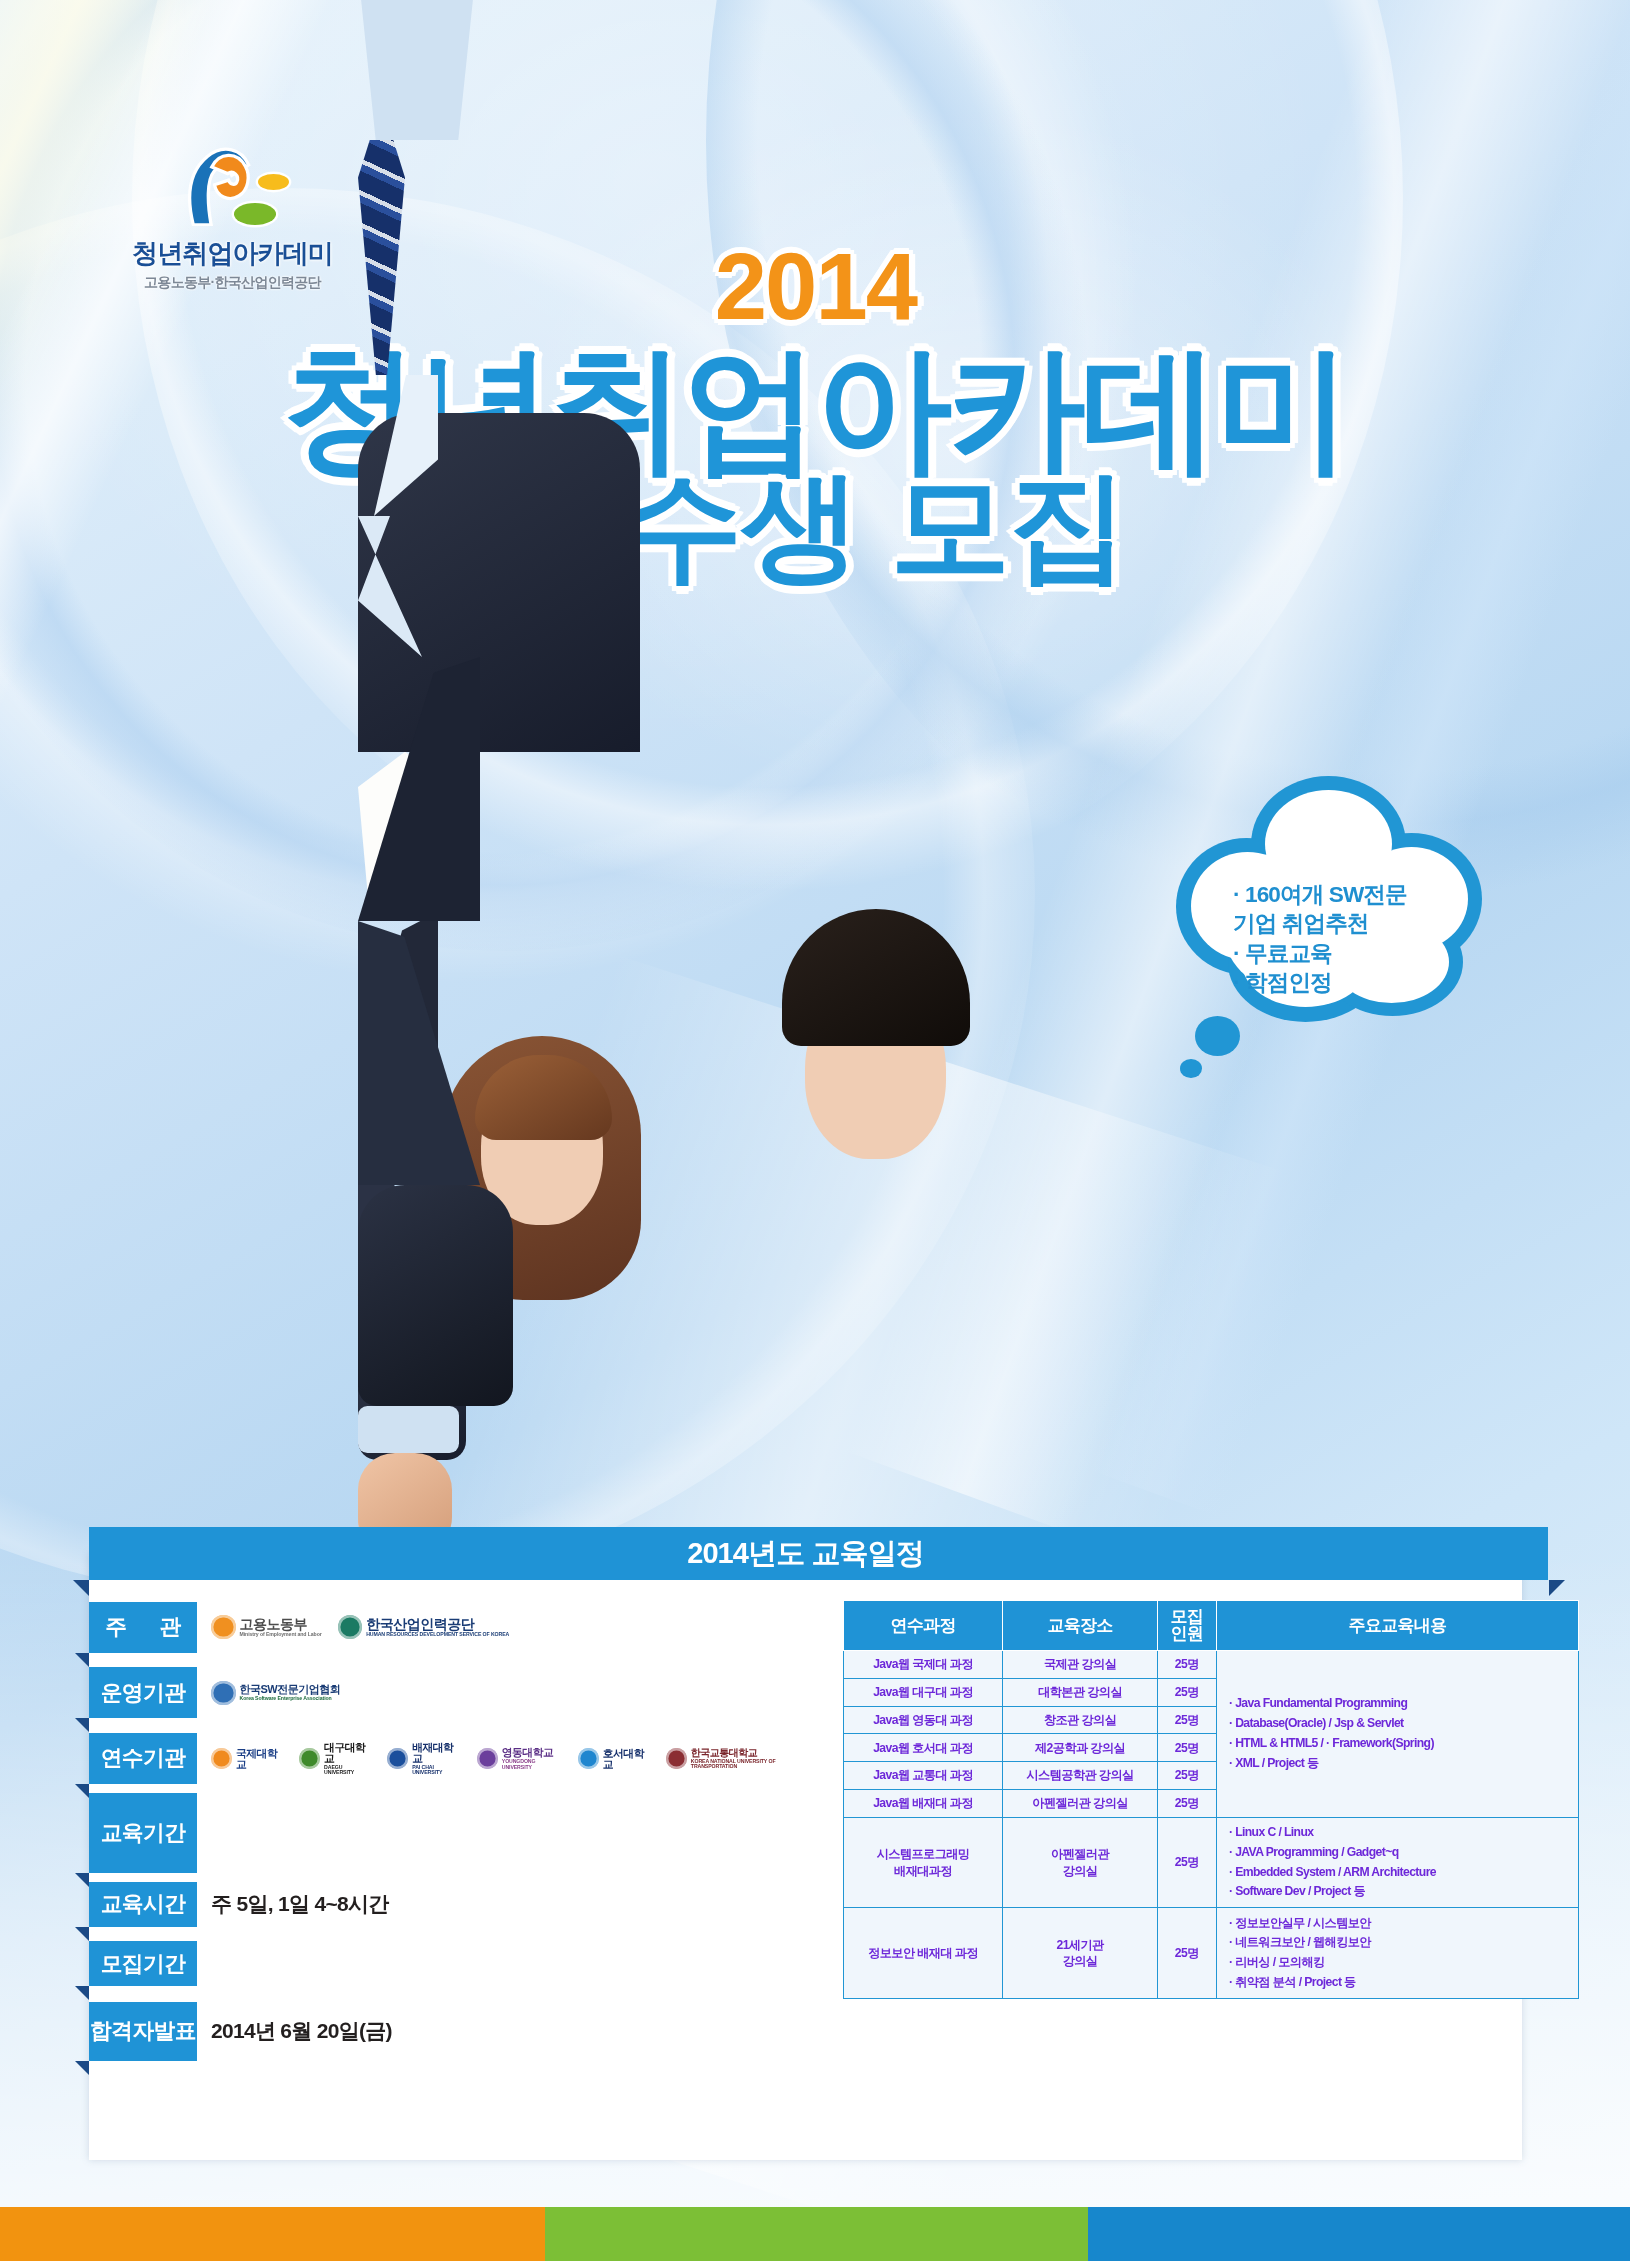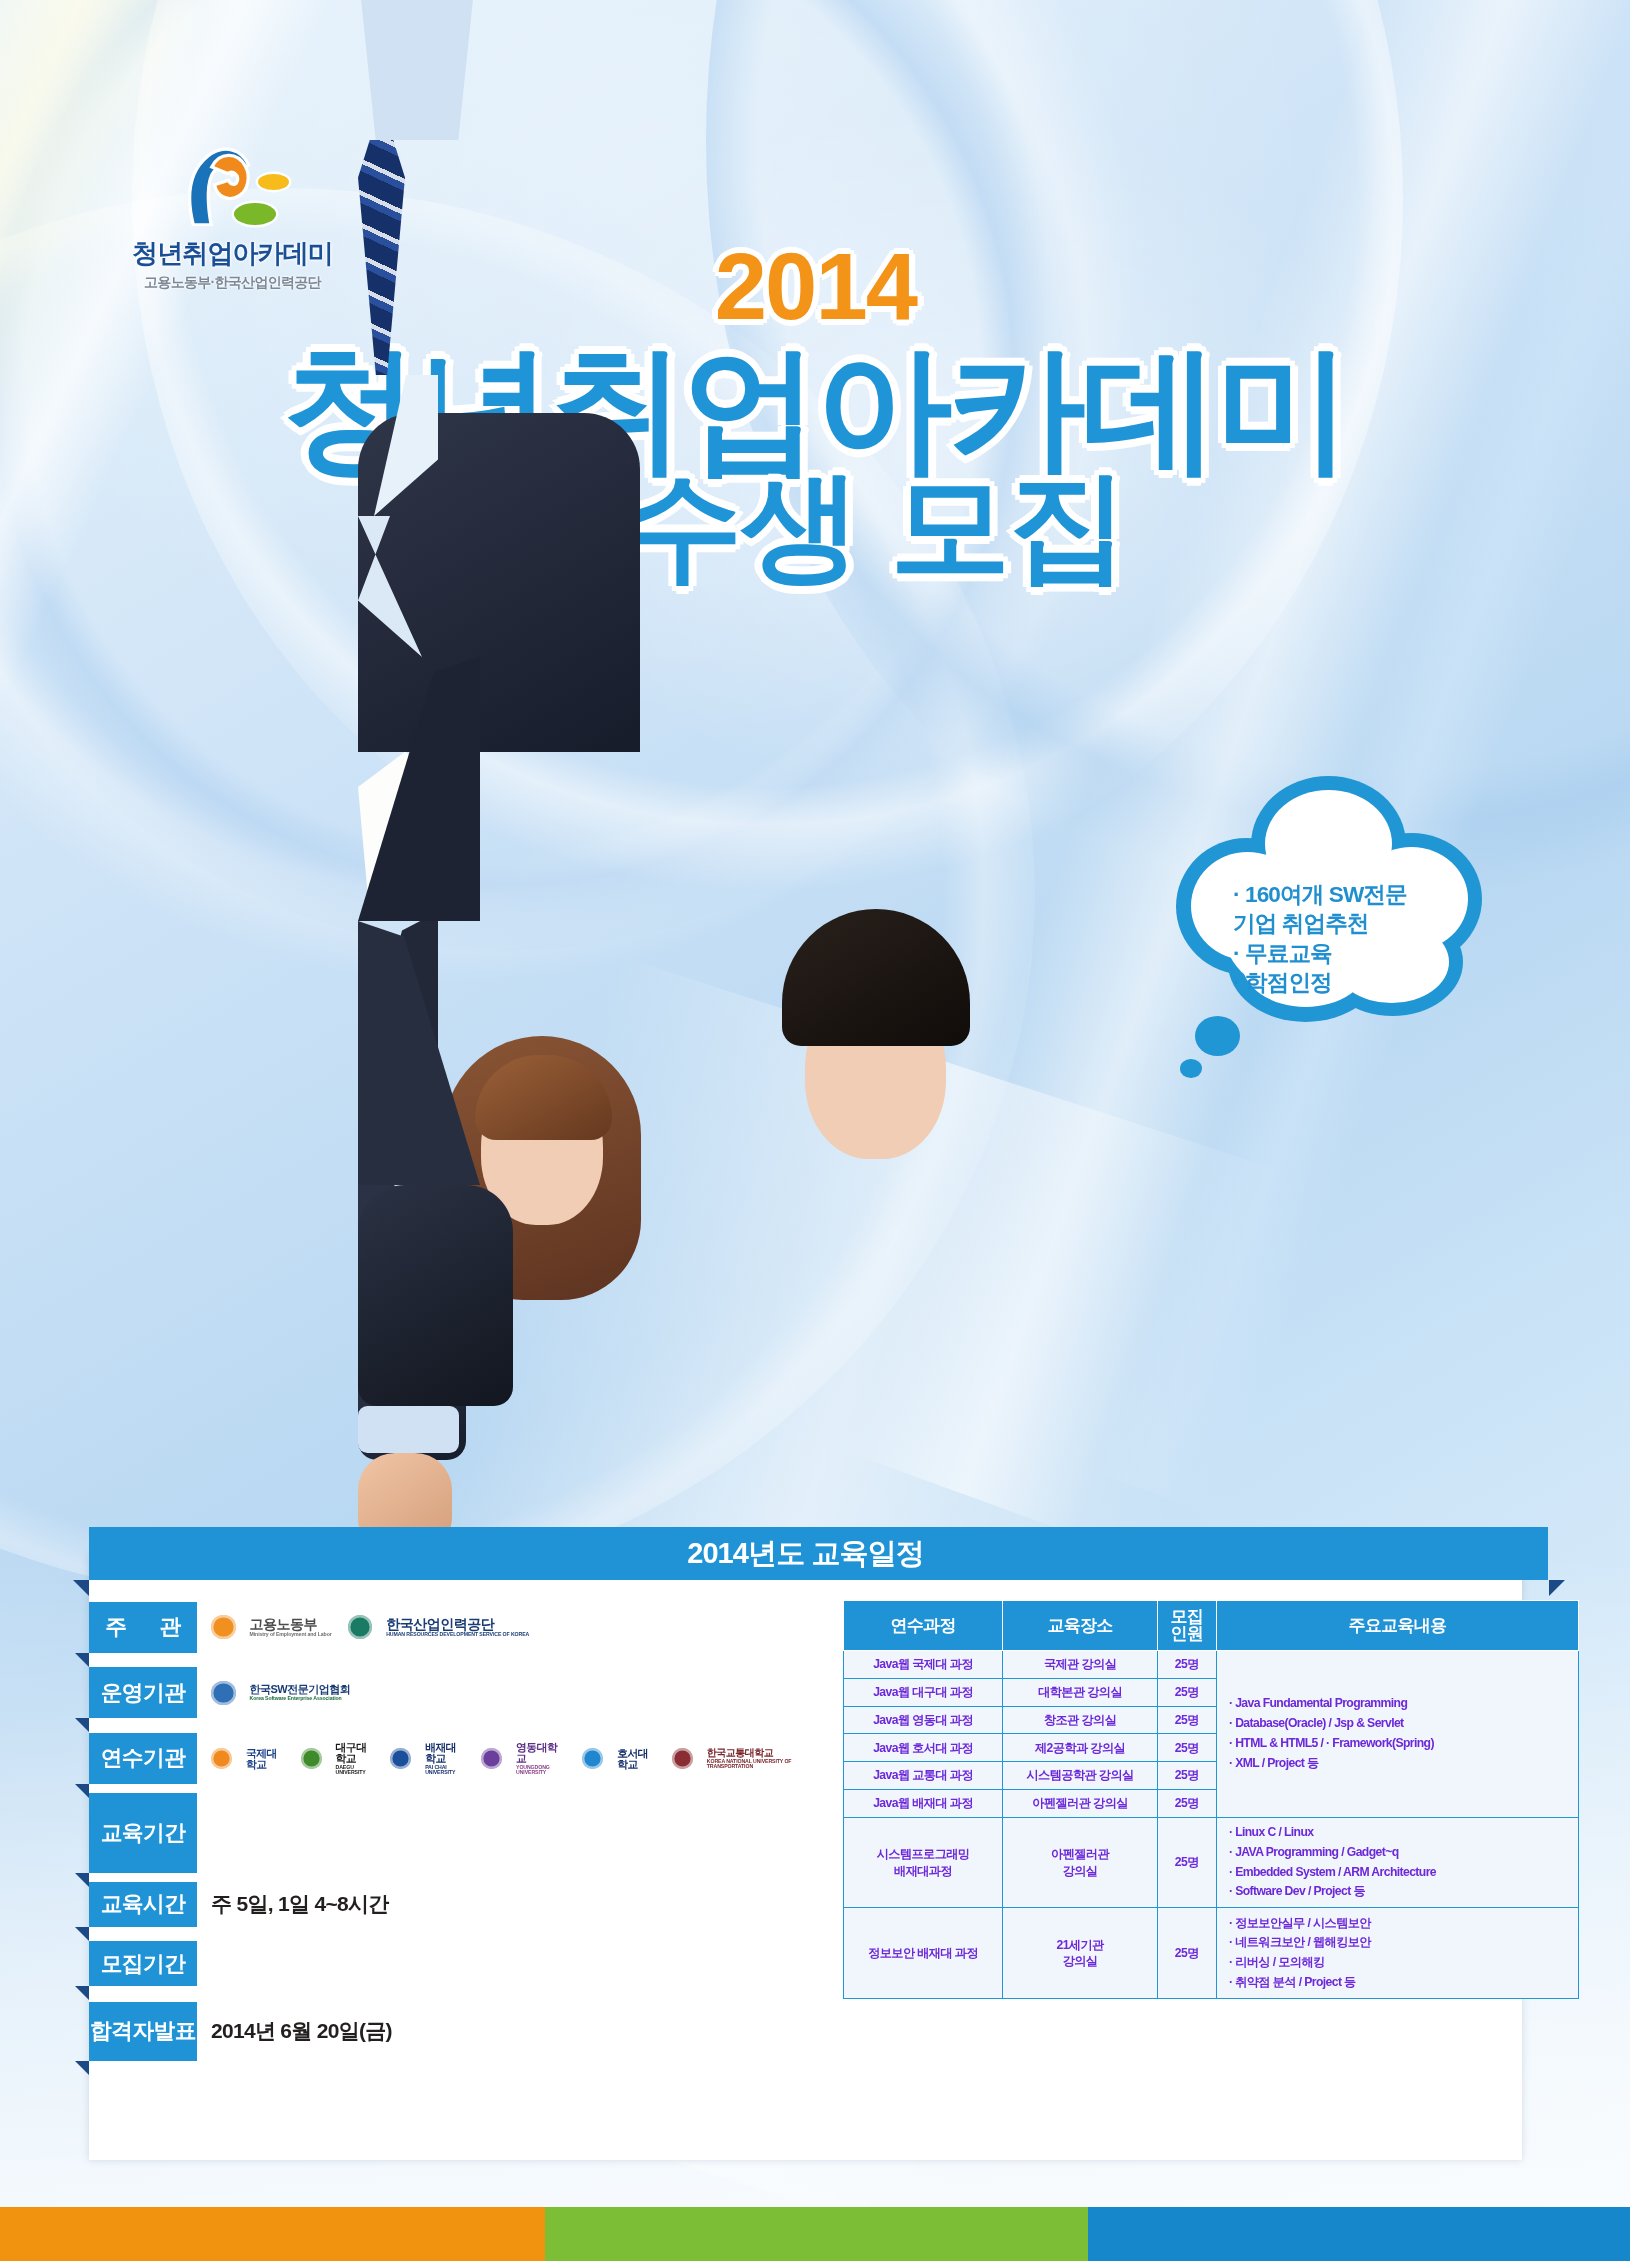--- a/index.html
+++ b/index.html
@@ -150,21 +150,21 @@
   #leftinfo{position:absolute;left:89px;top:1596px;width:725px;}
   .irow{position:relative;display:flex;align-items:center;margin-bottom:3.8px;}
   .ilabel{position:relative;background:#1f93d6;color:#fff;font-weight:bold;font-size:21.7px;
     letter-spacing:-0.5px;text-align:center;line-height:1.12;
     display:flex;align-items:center;justify-content:center;flex:0 0 auto;}
   .ilabel .lf{position:absolute;left:-14px;bottom:-14px;width:0;height:0;
     border-top:14px solid #1b4a86;border-left:14px solid transparent;}
   .ivalue{flex:1 1 auto;padding-left:14px;color:#231f1f;font-size:21px;font-weight:bold;
     letter-spacing:-0.7px;line-height:1.55;}
   .logo-strip{display:flex;align-items:center;gap:16px;padding-left:14px;}
-  .orglogo{display:flex;align-items:center;gap:14px;}
+  .orglogo{display:flex;align-items:center;gap:4px;}
   .orgmark{border-radius:50%;flex:0 0 auto;}
   .orgname{font-weight:bold;letter-spacing:-0.5px;line-height:1.0;}
   .orgname .kr{display:block;}
   .orgname .en{display:block;font-size:5.2px;letter-spacing:-0.1px;margin-top:1.4px;}
 
   
   #tbl{position:absolute;left:843px;top:1600px;width:736px;border-collapse:collapse;}
   #tbl th{background:#1f93d6;color:#fff;font-size:17px;font-weight:bold;letter-spacing:-0.7px;
     padding:6.6px 1.9px;border:1.4px solid #fff;line-height:1.05;}
   #tbl td{background:#f0f6fc;color:#6d28d9;font-size:12.2px;font-weight:bold;letter-spacing:-0.6px;

